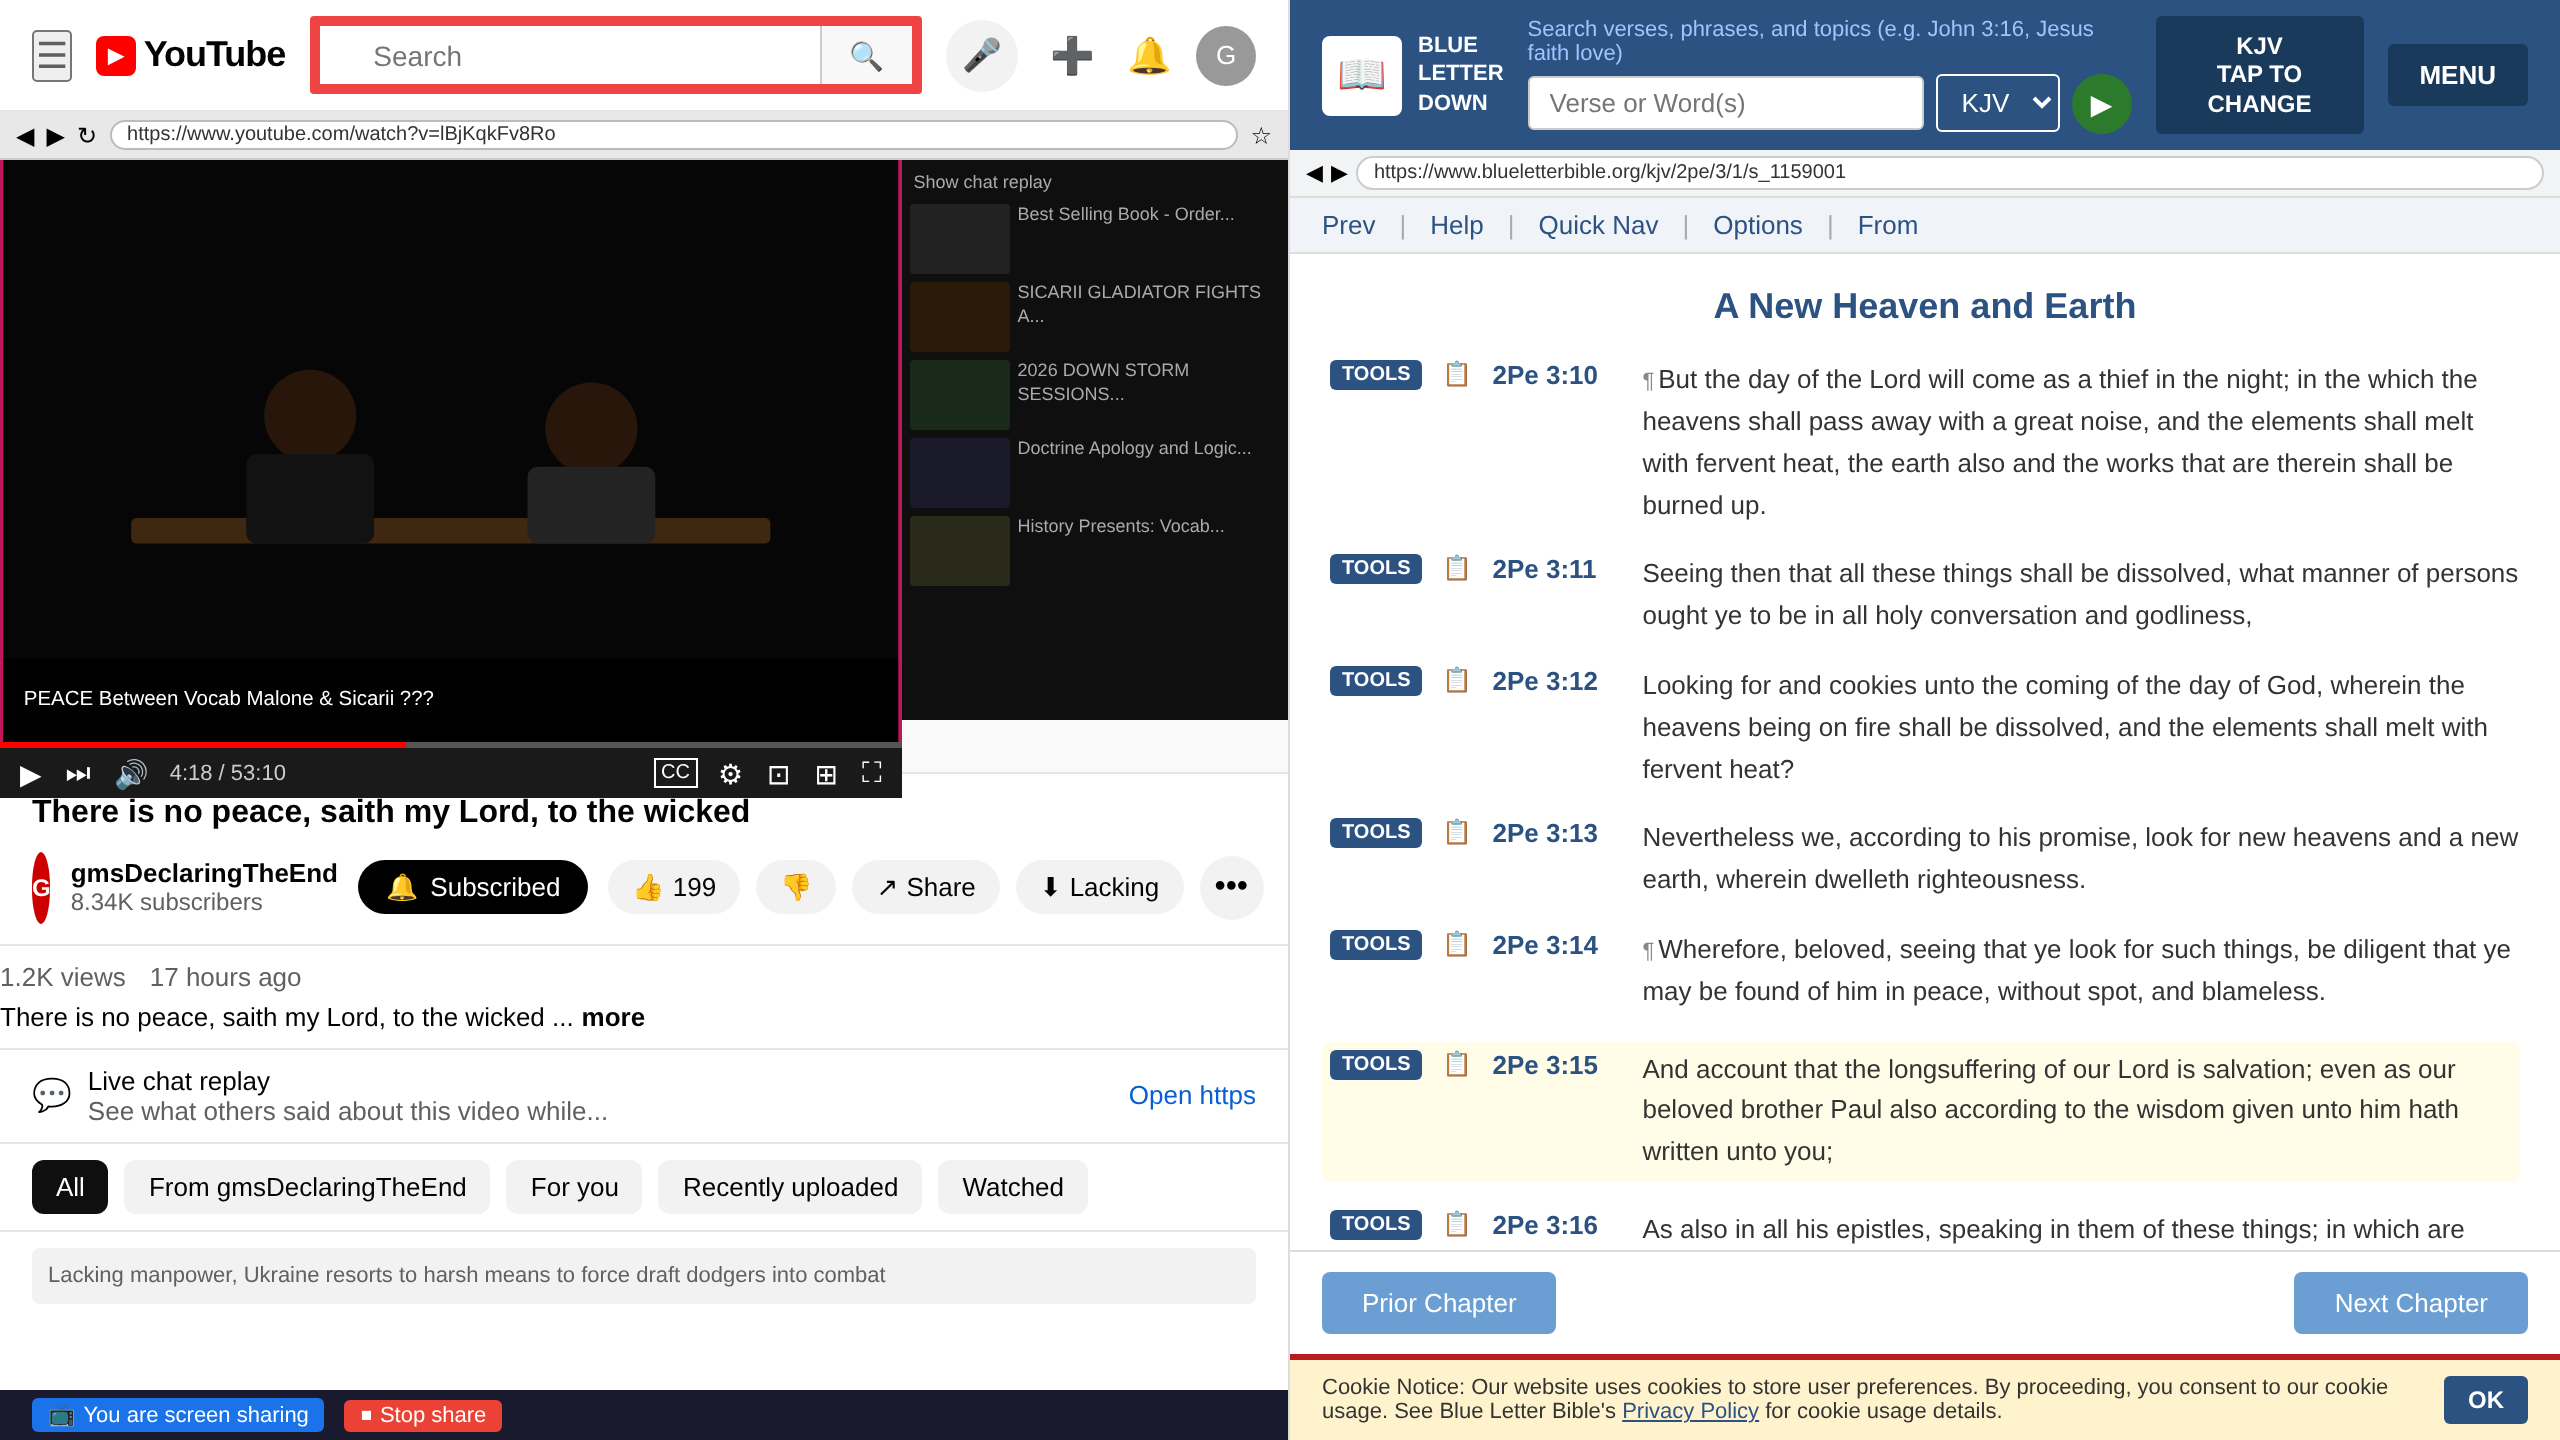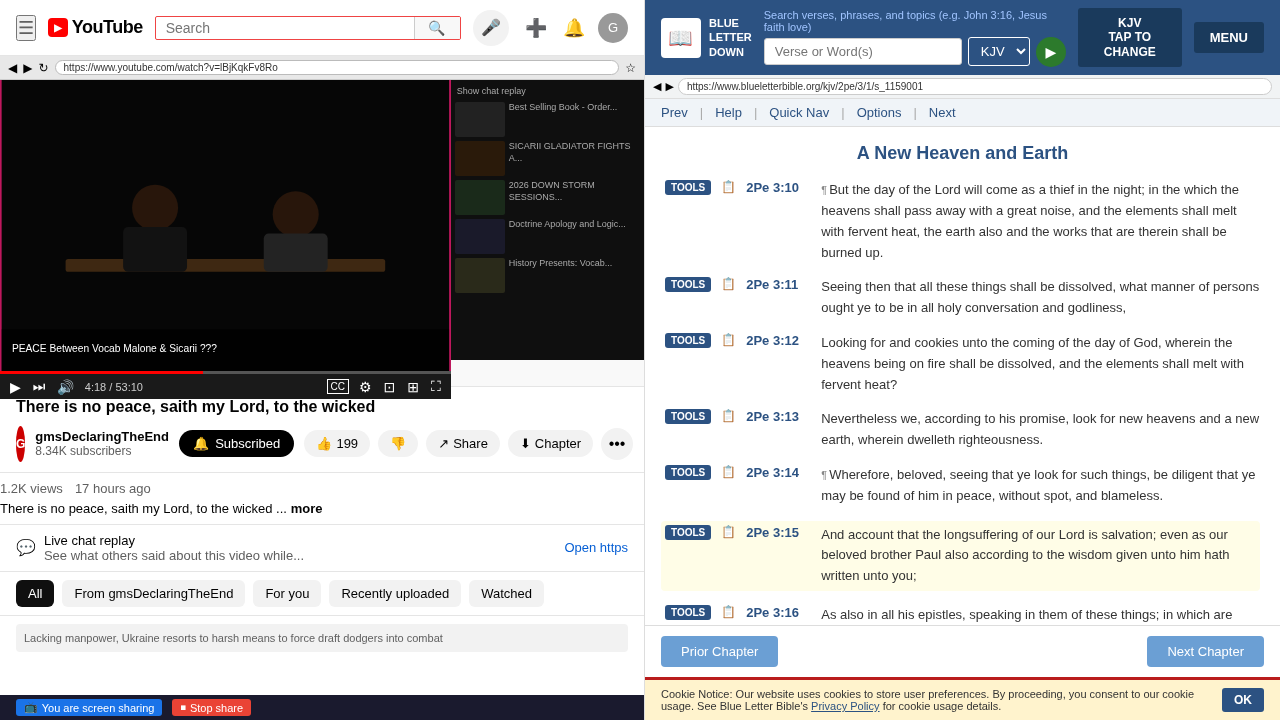--- a/index.html
+++ b/index.html
@@ -48,24 +48,25 @@
     .yt-logo-text {
       font-size: 18px;
       font-weight: bold;
       color: #030303;
       letter-spacing: -0.5px;
     }
     .yt-search-bar {
       flex: 1;
       display: flex;
       align-items: center;
-      border: 1px solid #ef4444;
+      border: 5px solid #ef4444;
       border-radius: 2px;
-      height: 24px;
+      height: 39px;
       overflow: hidden;
+      padding-left: 17px;
     }
     .yt-search-input {
       flex: 1;
       border: none;
       outline: none;
       padding: 0 10px;
       font-size: 14px;
       color: #030303;
     }
     .yt-search-btn {
@@ -725,21 +726,21 @@
         <div class="channel-name">gmsDeclaringTheEnd</div>
         <div class="channel-subs">8.34K subscribers</div>
       </div>
       <button class="subscribe-btn">
         🔔 <span>Subscribed</span>
       </button>
       <div class="action-btns">
         <button class="action-btn">👍 <span>199</span></button>
         <button class="action-btn">👎</button>
         <button class="action-btn">↗ <span>Share</span></button>
-        <button class="action-btn download-btn">⬇ <span>Chapter</span></button>
+        <button class="action-btn download-btn">⬇ <span>Lacking</span></button>
         <button class="more-btn">•••</button>
       </div>
     </div>
   </div>
 
   <div class="video-stats">
     <div class="stats-row">
       <span>1.2K views</span>
       <span>17 hours ago</span>
     </div>
@@ -819,21 +820,21 @@
 
   <div class="bible-nav">
     <a>Prev</a>
     <span class="nav-sep">|</span>
     <a>Help</a>
     <span class="nav-sep">|</span>
     <a>Quick Nav</a>
     <span class="nav-sep">|</span>
     <a>Options</a>
     <span class="nav-sep">|</span>
-    <a>Next</a>
+    <a>From</a>
   </div>
 
   <div class="bible-content">
     <div class="passage-title">A New Heaven and Earth</div>
 
     <div id="verses-container">
         <div class="verse-row">
           <button class="tools-btn">TOOLS</button>
           <div class="verse-icons">
             <span class="verse-icon">📋</span>

